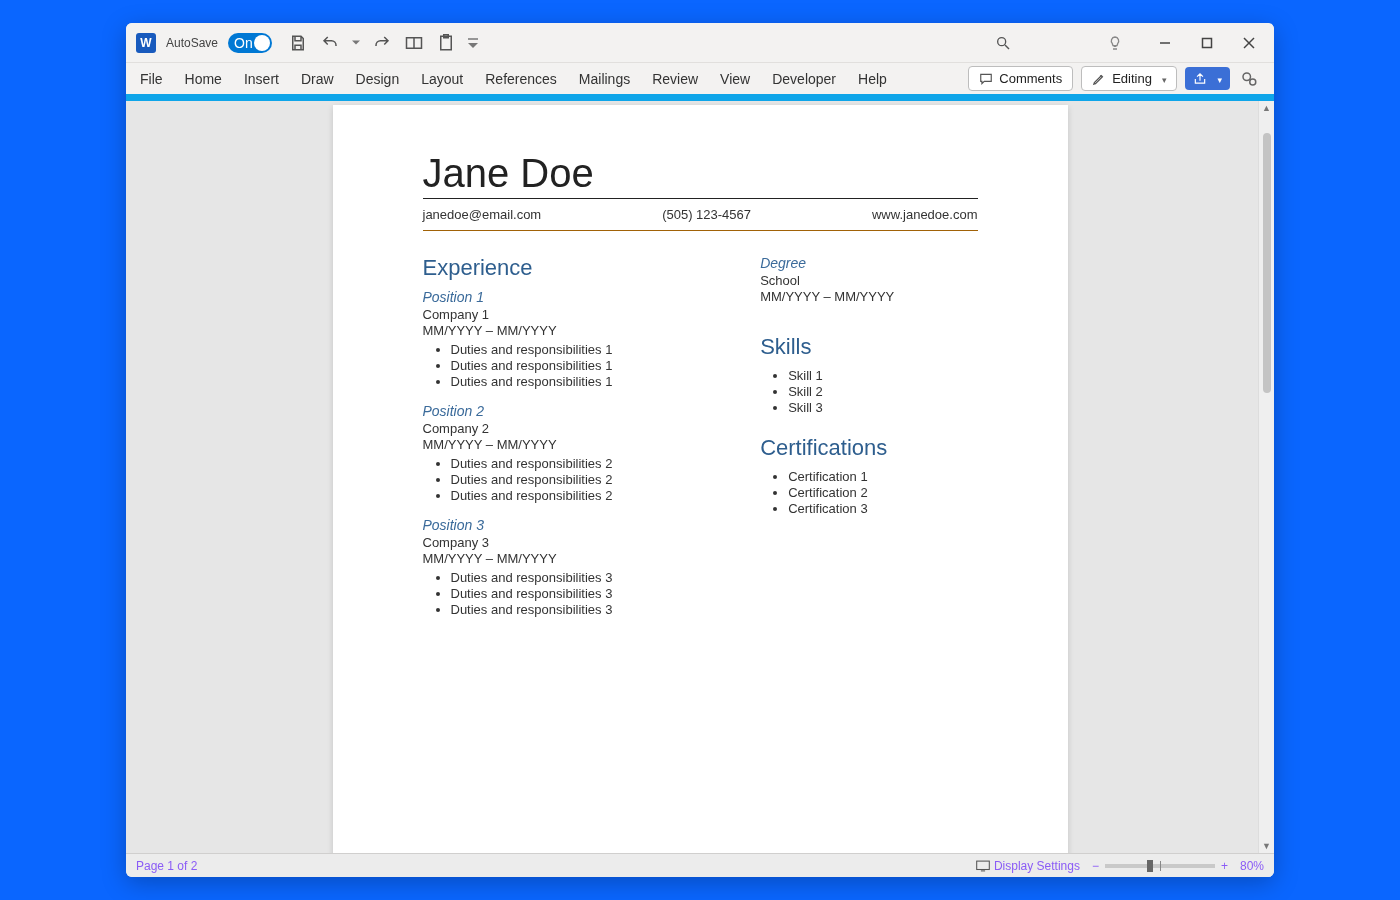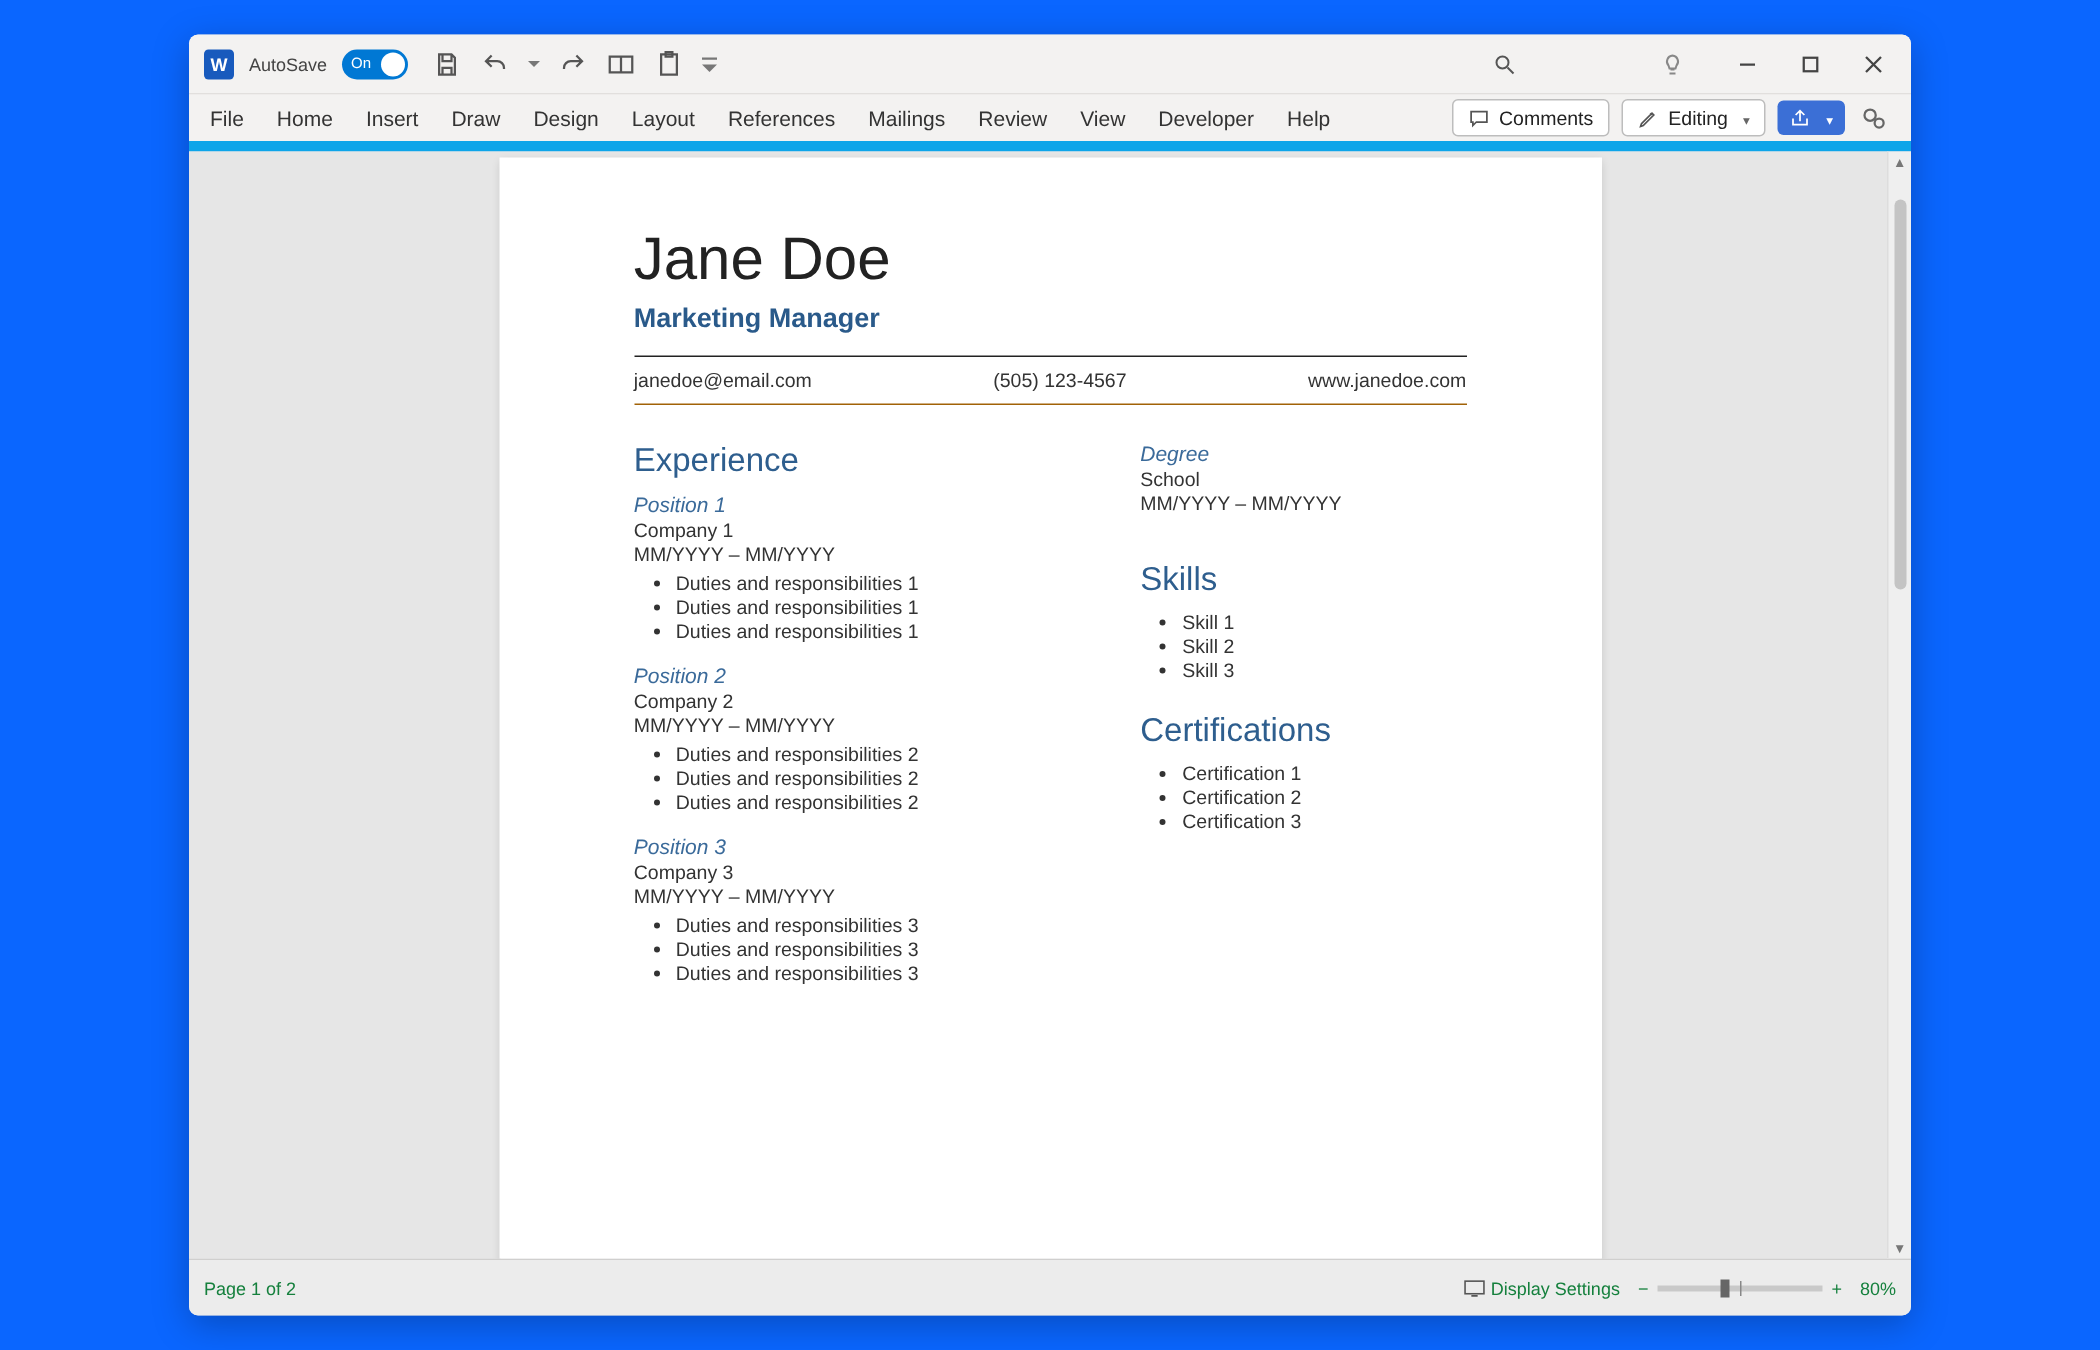--- a/index.html
+++ b/index.html
@@ -5,21 +5,21 @@
   * { box-sizing: border-box; }
   html, body { margin:0; padding:0; height:100%; font-family: "Segoe UI", Arial, sans-serif; font-size:13px; color:#222; }
   body { background:#0a66ff; display:flex; align-items:center; justify-content:center; width:1400px; height:900px; }
   .app-window { width:1148px; height:854px; background:#e8e8e8; border-radius:6px; overflow:hidden; box-shadow:0 6px 24px rgba(0,0,0,.25); display:flex; flex-direction:column; }
 
   
   .titlebar { height:40px; background:#f3f2f1; display:flex; align-items:center; padding:0 10px; gap:10px; border-bottom:1px solid #e1dfdd; }
   .word-icon { width:20px; height:20px; background:#185abd; color:#fff; display:flex; align-items:center; justify-content:center; font-weight:bold; font-size:12px; border-radius:3px; }
   .autosave-label { font-size:12px; color:#444; }
   .toggle { width:44px; height:20px; border-radius:10px; background:#0078d4; position:relative; display:flex; align-items:center; }
-  .toggle .on { color:#fff; font-size:10px; margin-left:6px; }
+  .toggle .on { color:#fff; font-size:14px; margin-left:6px; }
   .toggle .knob { position:absolute; right:2px; width:16px; height:16px; border-radius:50%; background:#fff; }
   .qat { display:flex; align-items:center; gap:12px; margin-left:6px; }
   .qat-icon { width:20px; height:20px; display:flex; align-items:center; justify-content:center; color:#555; }
   .spacer { flex:1; }
   .win-controls { display:flex; gap:24px; align-items:center; margin-right:6px; }
   .win-btn { width:18px; height:18px; display:flex; align-items:center; justify-content:center; color:#444; }
 
   
   .ribbon-tabs { height:38px; background:#f3f2f1; display:flex; align-items:center; padding:0 14px; gap:22px; border-bottom:7px solid #0ea5e9; }
   .tab { font-size:14px; color:#333; }
@@ -49,21 +49,21 @@
   .col-right .sec-h.skills { margin-top:30px; }
   .col-right .sec-h.certs { margin-top:20px; }
 
   
   .vscroll { position:absolute; right:0; top:0; bottom:0; width:16px; background:#efefef; border-left:1px solid #ddd; display:flex; flex-direction:column; align-items:center; }
   .vscroll .arrow { font-size:9px; color:#777; margin:2px 0; }
   .vscroll .track { flex:1; width:8px; position:relative; }
   .vscroll .thumb { position:absolute; top:18px; width:8px; height:260px; background:#c4c4c4; border-radius:4px; }
 
   
-  .statusbar { height:38px; background:#ececec; border-top:1px solid #d0cfce; display:flex; align-items:center; padding:0 10px; font-size:12px; color:#15803d; gap:12px; }
+  .statusbar { height:24px; background:#ececec; border-top:1px solid #d0cfce; display:flex; align-items:center; padding:0 10px; font-size:12px; color:#8b5cf6; gap:12px; }
   .statusbar .spacer { flex:1; }
   .zoom-slider { display:flex; align-items:center; gap:6px; }
   .slider { width:110px; height:4px; background:#c9c9c9; position:relative; }
   .slider .tick { position:absolute; left:50%; top:-3px; width:1px; height:10px; background:#888; }
   .slider .handle { position:absolute; left:38%; top:-4px; width:6px; height:12px; background:#666; }
   svg { display:block; }
 </style>
 </head>
 <body>
 
@@ -189,21 +189,20 @@
             <circle cx="17" cy="16" r="4" fill="none" stroke="#666" stroke-width="2"></circle>
           </svg>
       </div>
     </div>
   </div>
 
   <div class="doc-area">
     <div class="page">
       <div class="page-inner">
         <div class="resume-name">Jane Doe</div>
-        <div class="resume-title">Marketing Manager</div>
         <div class="contact-block">
           <span>janedoe@email.com</span>
           <span>(505) 123-4567</span>
           <span>www.janedoe.com</span>
         </div>
 
         <div class="two-col">
           <div class="col-left">
             <div class="sec-h">Experience</div>
 

